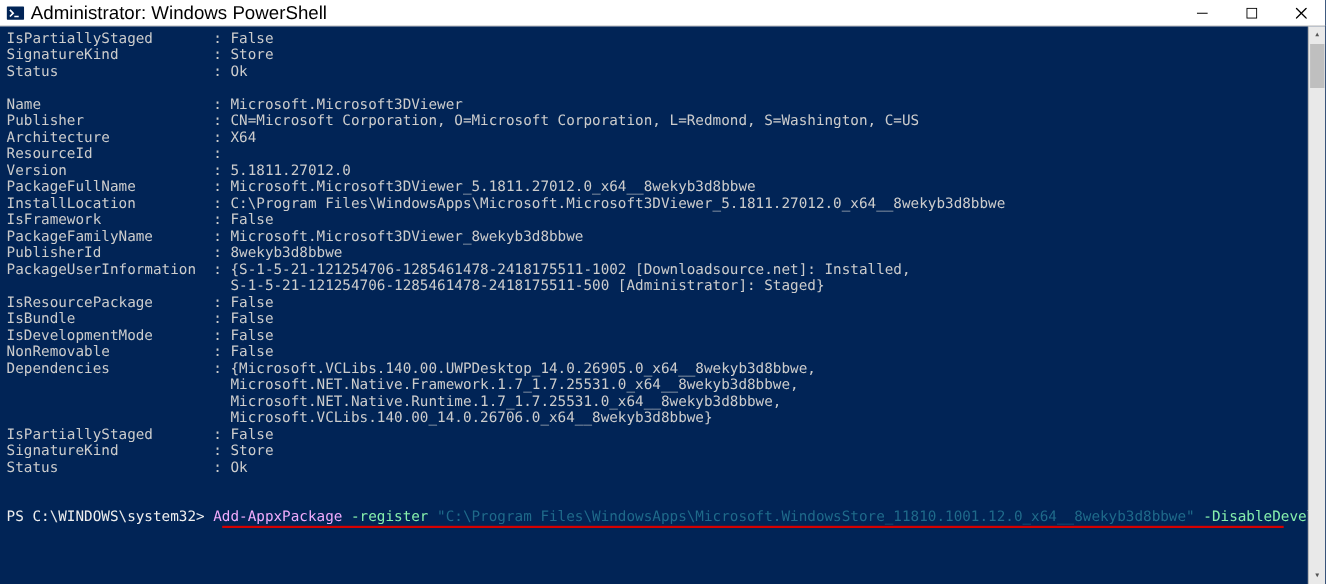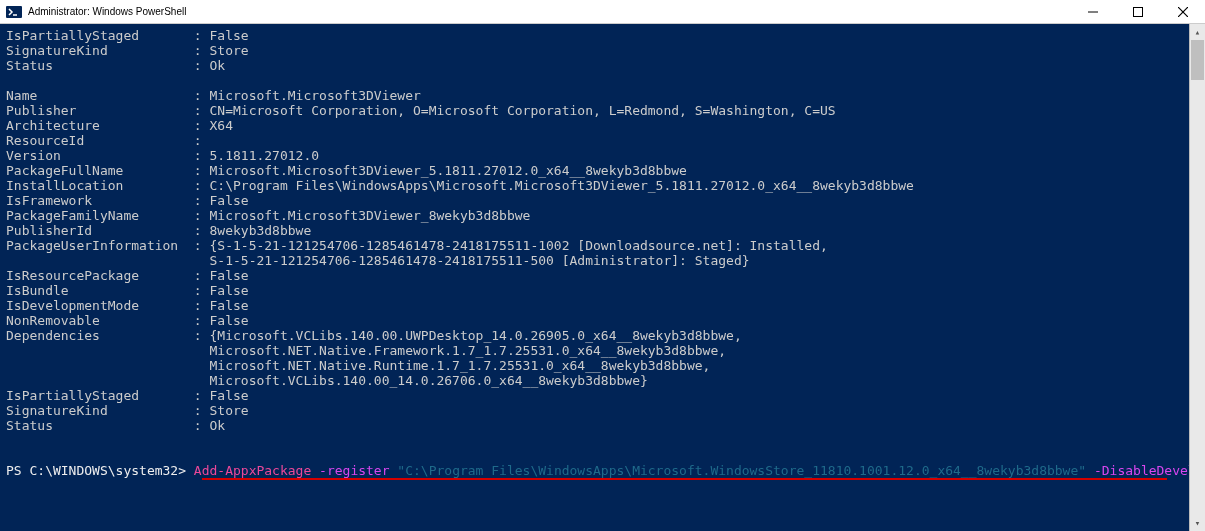--- a/index.html
+++ b/index.html
@@ -18,21 +18,21 @@
       display: flex;
       flex-direction: column;
     }
     .titlebar {
       background: #ffffff;
       color: #000000;
       height: 24px;
       display: flex;
       align-items: center;
       font-family: 'Segoe UI', Tahoma, sans-serif;
-      font-size: 10px;
+      font-size: 17px;
       border-bottom: 1px solid #cccccc;
     }
     .titlebar-icon {
       width: 16px;
       height: 16px;
       margin-left: 6px;
       margin-right: 6px;
       display: flex;
       align-items: center;
       justify-content: center;
@@ -110,22 +110,22 @@
       position: relative;
     }
     .underline {
       position: absolute;
       border-bottom: 2px solid #d40000;
       left: 196px;
       right: 16px;
       top: 15px;
       height: 0;
     }
-    .yellow { color: #ec4899; }
-    .gray { color: #d946ef; }
+    .yellow { color: #f0abfc; }
+    .gray { color: #86efac; }
     .darkcyan { color: #1f6a8a; }
     .white { color: #eeeeee; margin-top: 16px; }
   </style>
 </head>
 <body>
 
 <div class="titlebar">
   <span class="titlebar-icon">
     <svg viewBox="0 0 16 16">
         <rect x="0" y="2" width="16" height="12" rx="1" fill="#012456"></rect>

